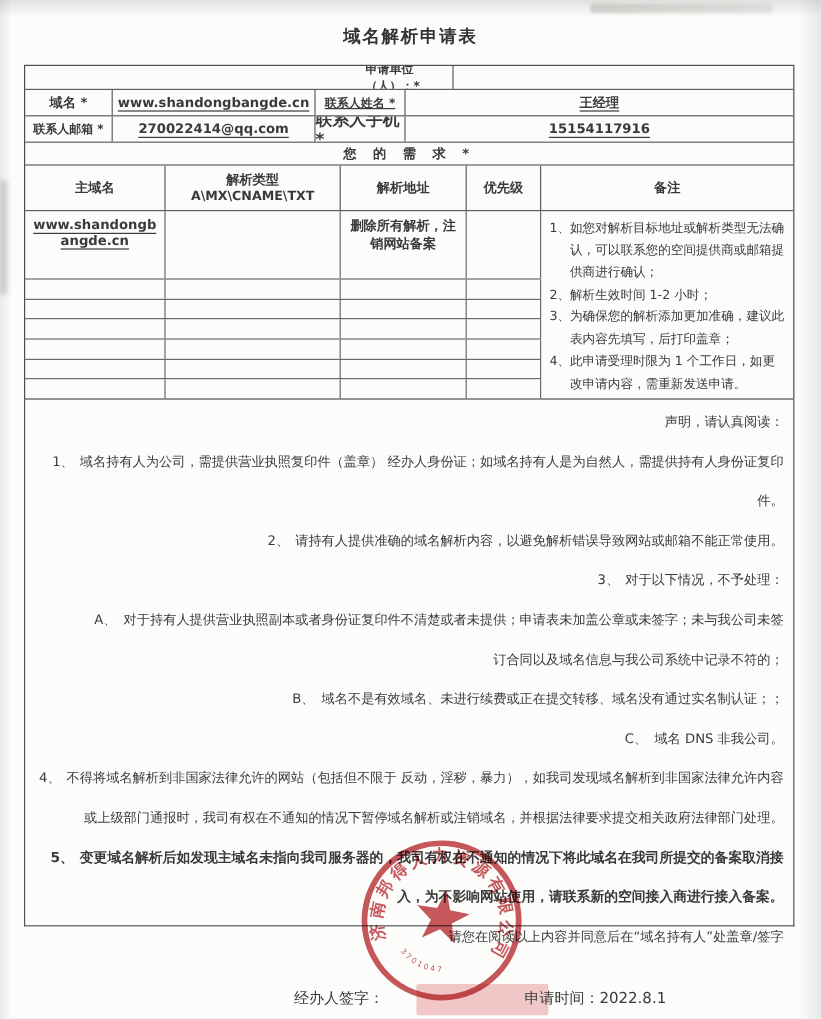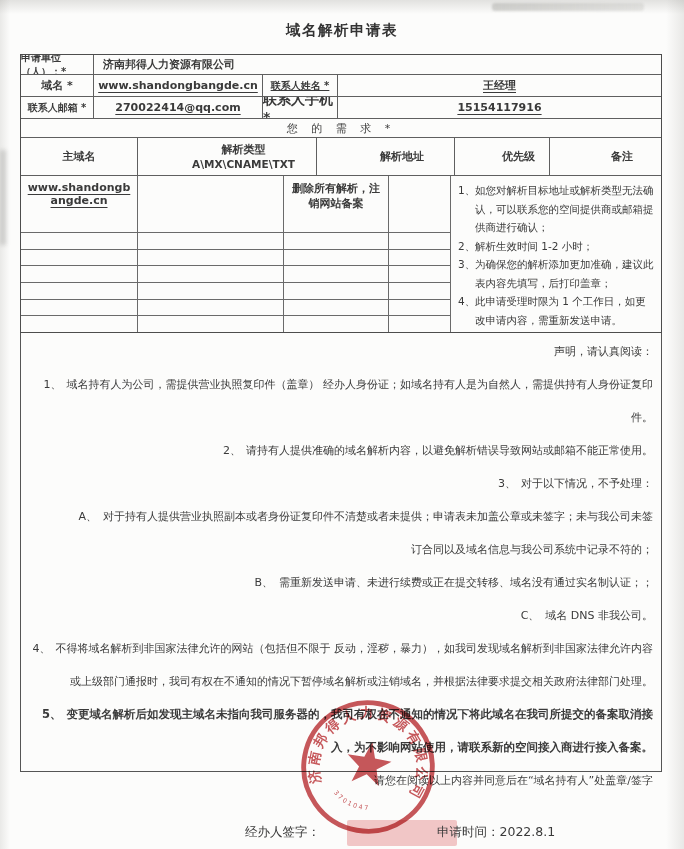--- a/index.html
+++ b/index.html
@@ -15,31 +15,31 @@
   .smudge{position:absolute;left:492px;top:3px;width:152px;height:8px;border-radius:3px;
     background:linear-gradient(90deg,rgba(150,150,145,.38),rgba(165,165,160,.22));filter:blur(1.2px);}
   .edge-smear{position:absolute;left:0;top:150px;width:6px;height:95px;
     background:rgba(100,100,95,.25);filter:blur(2px);}
   .title{position:absolute;left:0;top:21px;width:684px;text-align:center;
     font-size:14.5px;font-weight:bold;letter-spacing:1.5px;color:#333;}
   
   .form-box{position:absolute;left:20px;top:54px;width:642px;height:279px;
     border:1px solid #4d4d4d;box-sizing:border-box;}
   .r{display:flex;box-sizing:border-box;border-bottom:1px solid #5f5f5f;align-items:center;}
-  .r1{height:20px;} .r2{height:22px;} .r3{height:22px;}
+  .r1{height:20px;flex-direction:column;} .r2{height:22px;} .r3{height:22px;}
   .cell{box-sizing:border-box;height:100%;display:flex;align-items:center;justify-content:center;
     font-size:11px;font-weight:bold;overflow:hidden;}
   .lab{border-right:1px solid #5f5f5f;}
   .w1{width:73px;flex:none;} .w2{width:169px;flex:none;border-right:1px solid #5f5f5f;}
   .w3{width:75px;flex:none;border-right:1px solid #5f5f5f;} .wfill{flex:1;}
   .left-al{justify-content:flex-start;padding-left:9px;}
   .uline{text-decoration:underline;text-underline-offset:3px;text-decoration-thickness:1px;}
   .needs-title{height:19px;display:flex;align-items:center;justify-content:center;
-    font-size:11px;font-weight:normal;letter-spacing:5px;border-bottom:1px solid #5f5f5f;box-sizing:border-box;text-align:center;}
-  .nh{display:flex;height:38px;border-bottom:1px solid #5f5f5f;box-sizing:border-box;gap:33px;}
+    font-size:11px;font-weight:bold;letter-spacing:5px;border-bottom:1px solid #5f5f5f;box-sizing:border-box;text-align:center;}
+  .nh{display:flex;height:38px;border-bottom:1px solid #5f5f5f;box-sizing:border-box;}
   .nc{box-sizing:border-box;border-right:1px solid #5f5f5f;display:flex;flex-direction:column;
     align-items:center;justify-content:center;font-size:11px;font-weight:bold;line-height:15px;}
   .nc1{width:117px;flex:none;} .nc2{width:146px;flex:none;} .nc3{width:105px;flex:none;}
   .nc4{width:62px;flex:none;} .nc5{flex:1;border-right:none;}
   .nc2 .sub2{font-weight:bold;font-size:10.5px;}
   .needs-body{display:flex;height:156px;}
   .nb-left{width:430px;flex:none;display:flex;flex-direction:column;}
   .nrow{display:flex;border-bottom:1px solid #6a6a6a;box-sizing:border-box;}
   .nrow:last-child{border-bottom:none;}
   .entry-row{height:57px;flex:none;align-items:flex-start;}
@@ -197,21 +197,21 @@
     <div class="d-line d-item">
       <span class="mk">2、</span><span>请持有人提供准确的域名解析内容，以避免解析错误导致网站或邮箱不能正常使用。</span>
     </div>
     <div class="d-line d-item">
       <span class="mk">3、</span><span>对于以下情况，不予处理：</span>
     </div>
     <div class="d-line d-item d-sub">
       <span class="mk">A、</span><span>对于持有人提供营业执照副本或者身份证复印件不清楚或者未提供；申请表未加盖公章或未签字；未与我公司未签订合同以及域名信息与我公司系统中记录不符的；</span>
     </div>
     <div class="d-line d-item d-sub">
-      <span class="mk">B、</span><span>需重新发送申请、未进行续费或正在提交转移、域名没有通过实名制认证；；</span>
+      <span class="mk">B、</span><span>域名不是有效域名、未进行续费或正在提交转移、域名没有通过实名制认证；；</span>
     </div>
     <div class="d-line d-item d-sub">
       <span class="mk">C、</span><span>域名 DNS 非我公司。</span>
     </div>
     <div class="d-line d-item">
       <span class="mk">4、</span><span>不得将域名解析到非国家法律允许的网站（包括但不限于 反动，淫秽，暴力），如我司发现域名解析到非国家法律允许内容或上级部门通报时，我司有权在不通知的情况下暂停域名解析或注销域名，并根据法律要求提交相关政府法律部门处理。</span>
     </div>
     <div class="d-line d-item d-bold">
       <span class="mk">5、</span><span>变更域名解析后如发现主域名未指向我司服务器的，我司有权在不通知的情况下将此域名在我司所提交的备案取消接入，为不影响网站使用，请联系新的空间接入商进行接入备案。</span>
     </div>

